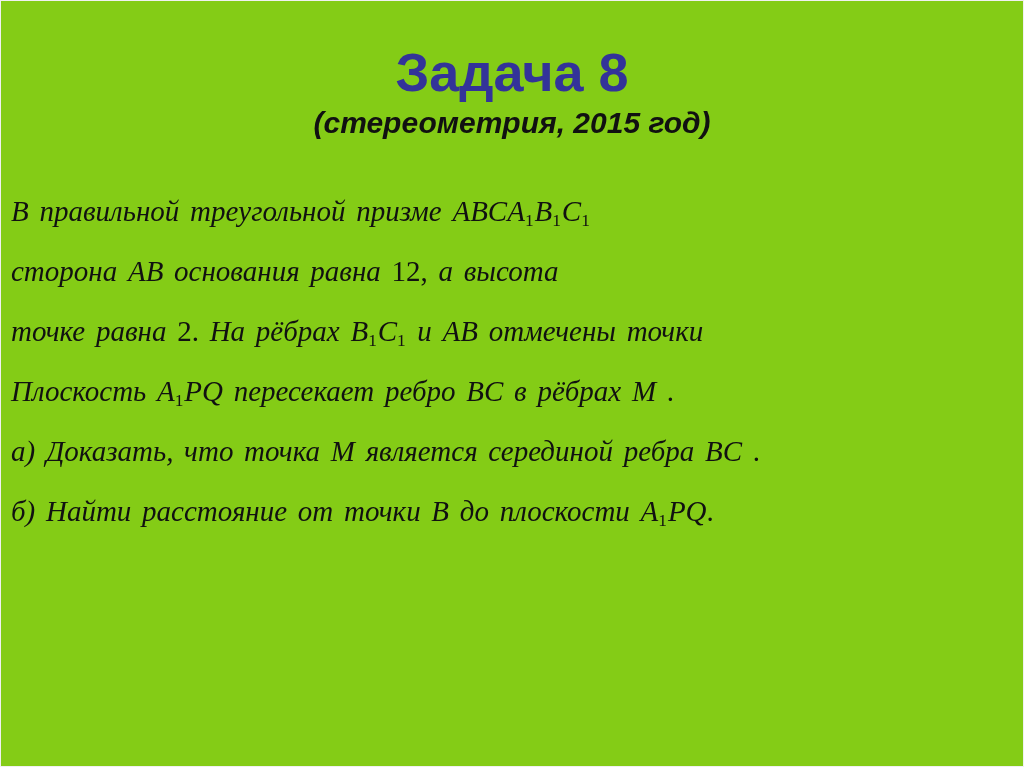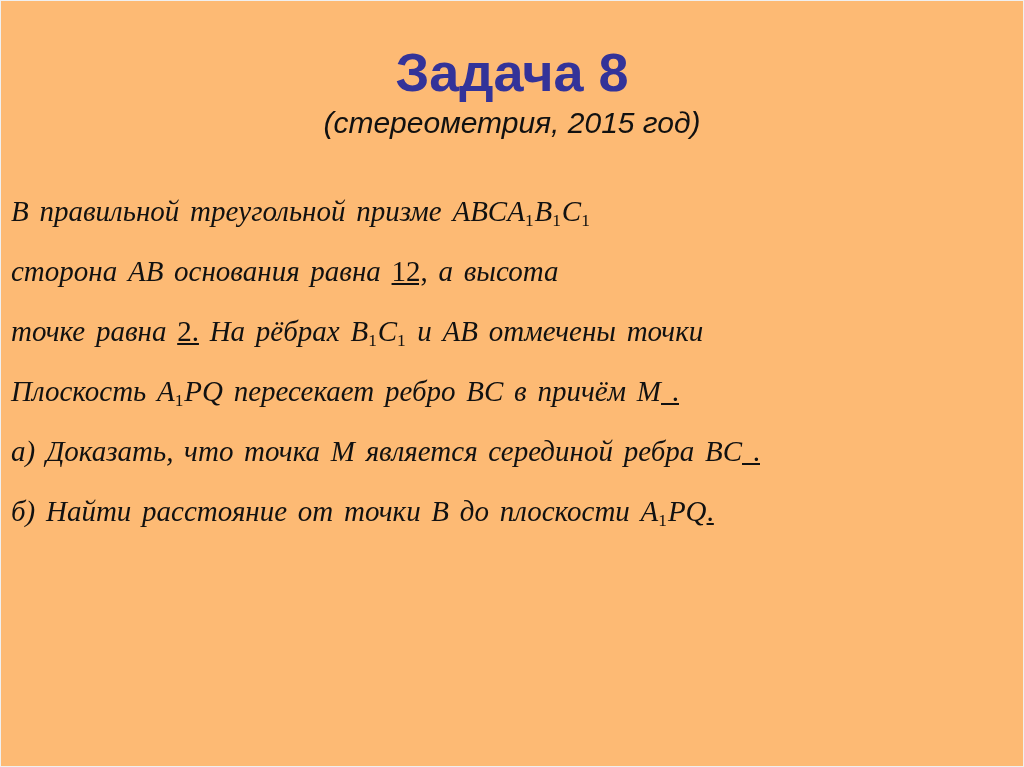--- a/index.html
+++ b/index.html
@@ -5,21 +5,21 @@
   html, body {
     margin: 0;
     padding: 0;
     background: #ffffff;
   }
   .slide {
     position: relative;
     width: 1024px;
     height: 767px;
     box-sizing: border-box;
-    background: #fdba74;
+    background: #84cc16;
     border: 1px solid #f0f0f0;
     overflow: hidden;
     font-family: "Liberation Serif", serif;
   }
   .slide-title {
     position: absolute;
     top: 42px;
     left: 0;
     width: 100%;
     text-align: center;
@@ -29,21 +29,21 @@
     line-height: 1.1;
     color: #333399;
   }
   .slide-subtitle {
     position: absolute;
     top: 104px;
     left: 0;
     width: 100%;
     text-align: center;
     font-family: "Liberation Sans", sans-serif;
-    font-weight: normal;
+    font-weight: bold;
     font-style: italic;
     font-size: 30px;
     line-height: 1.2;
     color: #111111;
   }
   .problem {
     position: absolute;
     left: 10px;
     right: 6px;
     top: 180px;
@@ -56,37 +56,36 @@
     white-space: nowrap;
     word-spacing: 0.12em;
   }
   .seg-cyr, .seg-lat {
     font-family: "Liberation Serif", serif;
     font-style: italic;
   }
   .seg-rom {
     font-family: "Liberation Serif", serif;
     font-style: normal;
-    text-decoration: underline;
   }
   .seg-sub {
     font-family: "Liberation Serif", serif;
     font-style: normal;
     font-size: 0.6em;
     vertical-align: -0.28em;
     letter-spacing: 0.05em;
   }
 </style>
 </head>
 <body>
 
 <div class="slide">
   <div class="slide-title">Задача 8</div>
   <div class="slide-subtitle">(стереометрия, 2015 год)</div>
   <div class="problem">
     <div class="problem-line"><span class="seg-cyr">В правильной треугольной призме </span><span class="seg-lat">ABCA</span><span class="seg-sub">1</span><span class="seg-lat">B</span><span class="seg-sub">1</span><span class="seg-lat">C</span><span class="seg-sub">1</span></div>
     <div class="problem-line"><span class="seg-cyr">сторона </span><span class="seg-lat">AB</span><span class="seg-cyr"> основания равна </span><span class="seg-rom">12,</span><span class="seg-cyr"> а высота</span></div>
     <div class="problem-line"><span class="seg-cyr">точке равна </span><span class="seg-rom">2.</span><span class="seg-cyr"> На рёбрах </span><span class="seg-lat">B</span><span class="seg-sub">1</span><span class="seg-lat">C</span><span class="seg-sub">1</span><span class="seg-cyr"> и </span><span class="seg-lat">AB</span><span class="seg-cyr"> отмечены точки</span></div>
-    <div class="problem-line"><span class="seg-cyr">Плоскость </span><span class="seg-lat">A</span><span class="seg-sub">1</span><span class="seg-lat">PQ</span><span class="seg-cyr"> пересекает ребро </span><span class="seg-lat">BC</span><span class="seg-cyr"> в причём </span><span class="seg-lat">M</span><span class="seg-rom"> .</span></div>
+    <div class="problem-line"><span class="seg-cyr">Плоскость </span><span class="seg-lat">A</span><span class="seg-sub">1</span><span class="seg-lat">PQ</span><span class="seg-cyr"> пересекает ребро </span><span class="seg-lat">BC</span><span class="seg-cyr"> в рёбрах </span><span class="seg-lat">M</span><span class="seg-rom"> .</span></div>
     <div class="problem-line"><span class="seg-cyr">а) Доказать, что точка </span><span class="seg-lat">M</span><span class="seg-cyr"> является серединой ребра </span><span class="seg-lat">BC</span><span class="seg-rom"> .</span></div>
     <div class="problem-line"><span class="seg-cyr">б) Найти расстояние от точки </span><span class="seg-lat">B</span><span class="seg-cyr"> до плоскости </span><span class="seg-lat">A</span><span class="seg-sub">1</span><span class="seg-lat">PQ</span><span class="seg-rom">.</span></div>
   </div>
 </div>
 
 </body></html>

